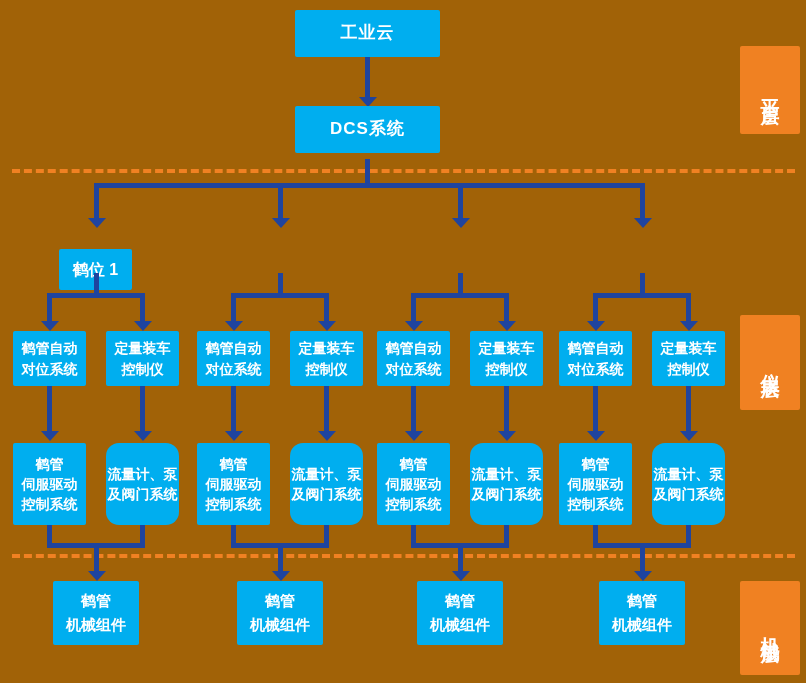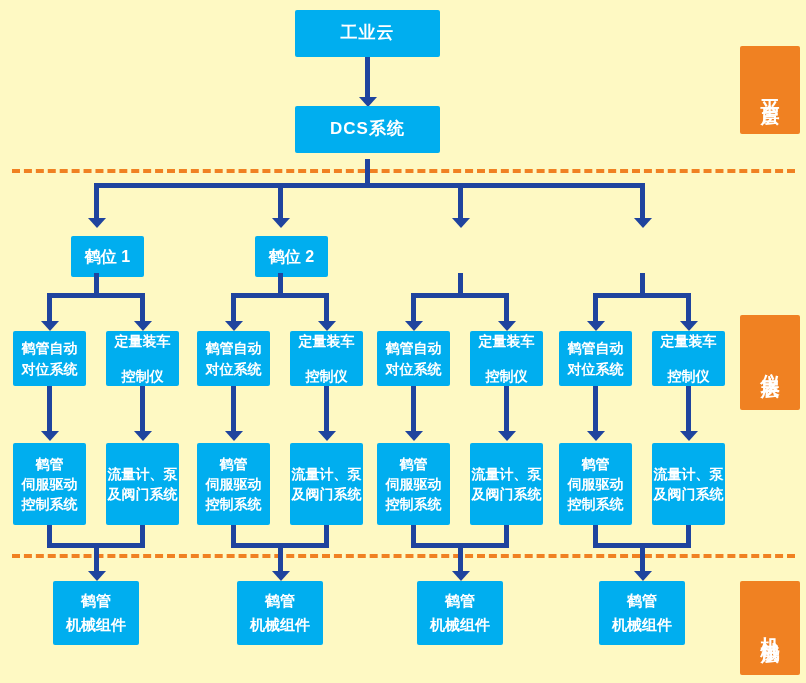--- a/index.html
+++ b/index.html
@@ -1,17 +1,17 @@
 <!DOCTYPE html>
 <html style="--node: #00AEEF; --connector: #1F449E; --layer: #F08122;"><head>
 <meta charset="utf-8">
 <style>
   html,body { margin:0; padding:0; background:#fff; }
   #stage {
-    position:relative; width:806px; height:683px; background:#fef9c3;
+    position:relative; width:806px; height:683px; background:#a16207;
     font-family:"Liberation Sans", sans-serif; overflow:hidden;
   }
   
   .node {
     position:absolute; background:var(--node,#00AEEF); color:#ffffff;
     display:flex; flex-direction:column; align-items:center; justify-content:center;
     font-weight:bold; text-align:center; border-radius:2px; line-height:1.45;
   }
   .node span { display:block; }
   .top-node   { width:145px; height:47px; font-size:17px; letter-spacing:1px; }
@@ -43,31 +43,31 @@
   }
 
   
   .a-cloud { left:365px; top:57px;  height:40px; }
   .s-dcs   { left:365px; top:159px; width:5px; height:26px; }
   .h-root  { left:94px;  top:183px; width:551px; height:5px; }
   .root-arrow { top:183px; height:35px; }
 
   
   .group { position:absolute; top:232px; width:192px; height:413px; }
-  .g-title { left:59px; top:4px;margin-left:12px; }
+  .g-title { left:59px; top:17px; }
   .t-stem  { left:94px; top:41px; width:5px; height:22px; }
   .t-horiz { left:47px; top:61px; width:98px; height:5px; }
   .branch-l { left:47px;  top:61px; height:28px; }
   .branch-r { left:140px; top:61px; height:28px; }
   .r3-l { left:13px;  top:99px; }
-  .r3-r { left:106px; top:99px;justify-content:space-between; }
+  .r3-r { left:106px; top:99px; }
   .mid-l { left:47px;  top:154px; height:45px; }
   .mid-r { left:140px; top:154px; height:45px; }
   .r4-l { left:13px;  top:211px; }
-  .r4-r { left:106px; top:211px; }
+  .r4-r { left:106px; top:211px;border-radius:13px; }
   .b-left  { left:47px;  top:293px; width:5px; height:23px; }
   .b-right { left:140px; top:293px; width:5px; height:23px; }
   .b-horiz { left:47px;  top:311px; width:98px; height:5px; }
   .bottom-arrow { left:94px; top:316px; height:23px; }
   .g-mech { left:53px; top:349px; }
 </style>
 </head>
 <body>
 
 <div id="stage">
@@ -119,21 +119,20 @@
     <div class="line b-right"></div>
     <div class="line b-horiz"></div>
     <div class="varrow bottom-arrow"></div>
     <div class="node mech-node g-mech">
       <span>鹤管</span>
       <span>机械组件</span>
     </div>
   </div>
 
   <div class="group" style="left:184px">
-    <div class="node title-node g-title">鹤位 2</div>
     <div class="line t-stem"></div>
     <div class="line t-horiz"></div>
     <div class="varrow branch-l"></div>
     <div class="varrow branch-r"></div>
     <div class="node small-node r3 r3-l">
       <span>鹤管自动</span>
       <span>对位系统</span>
     </div>
     <div class="node small-node r3 r3-r">
       <span>定量装车</span>

